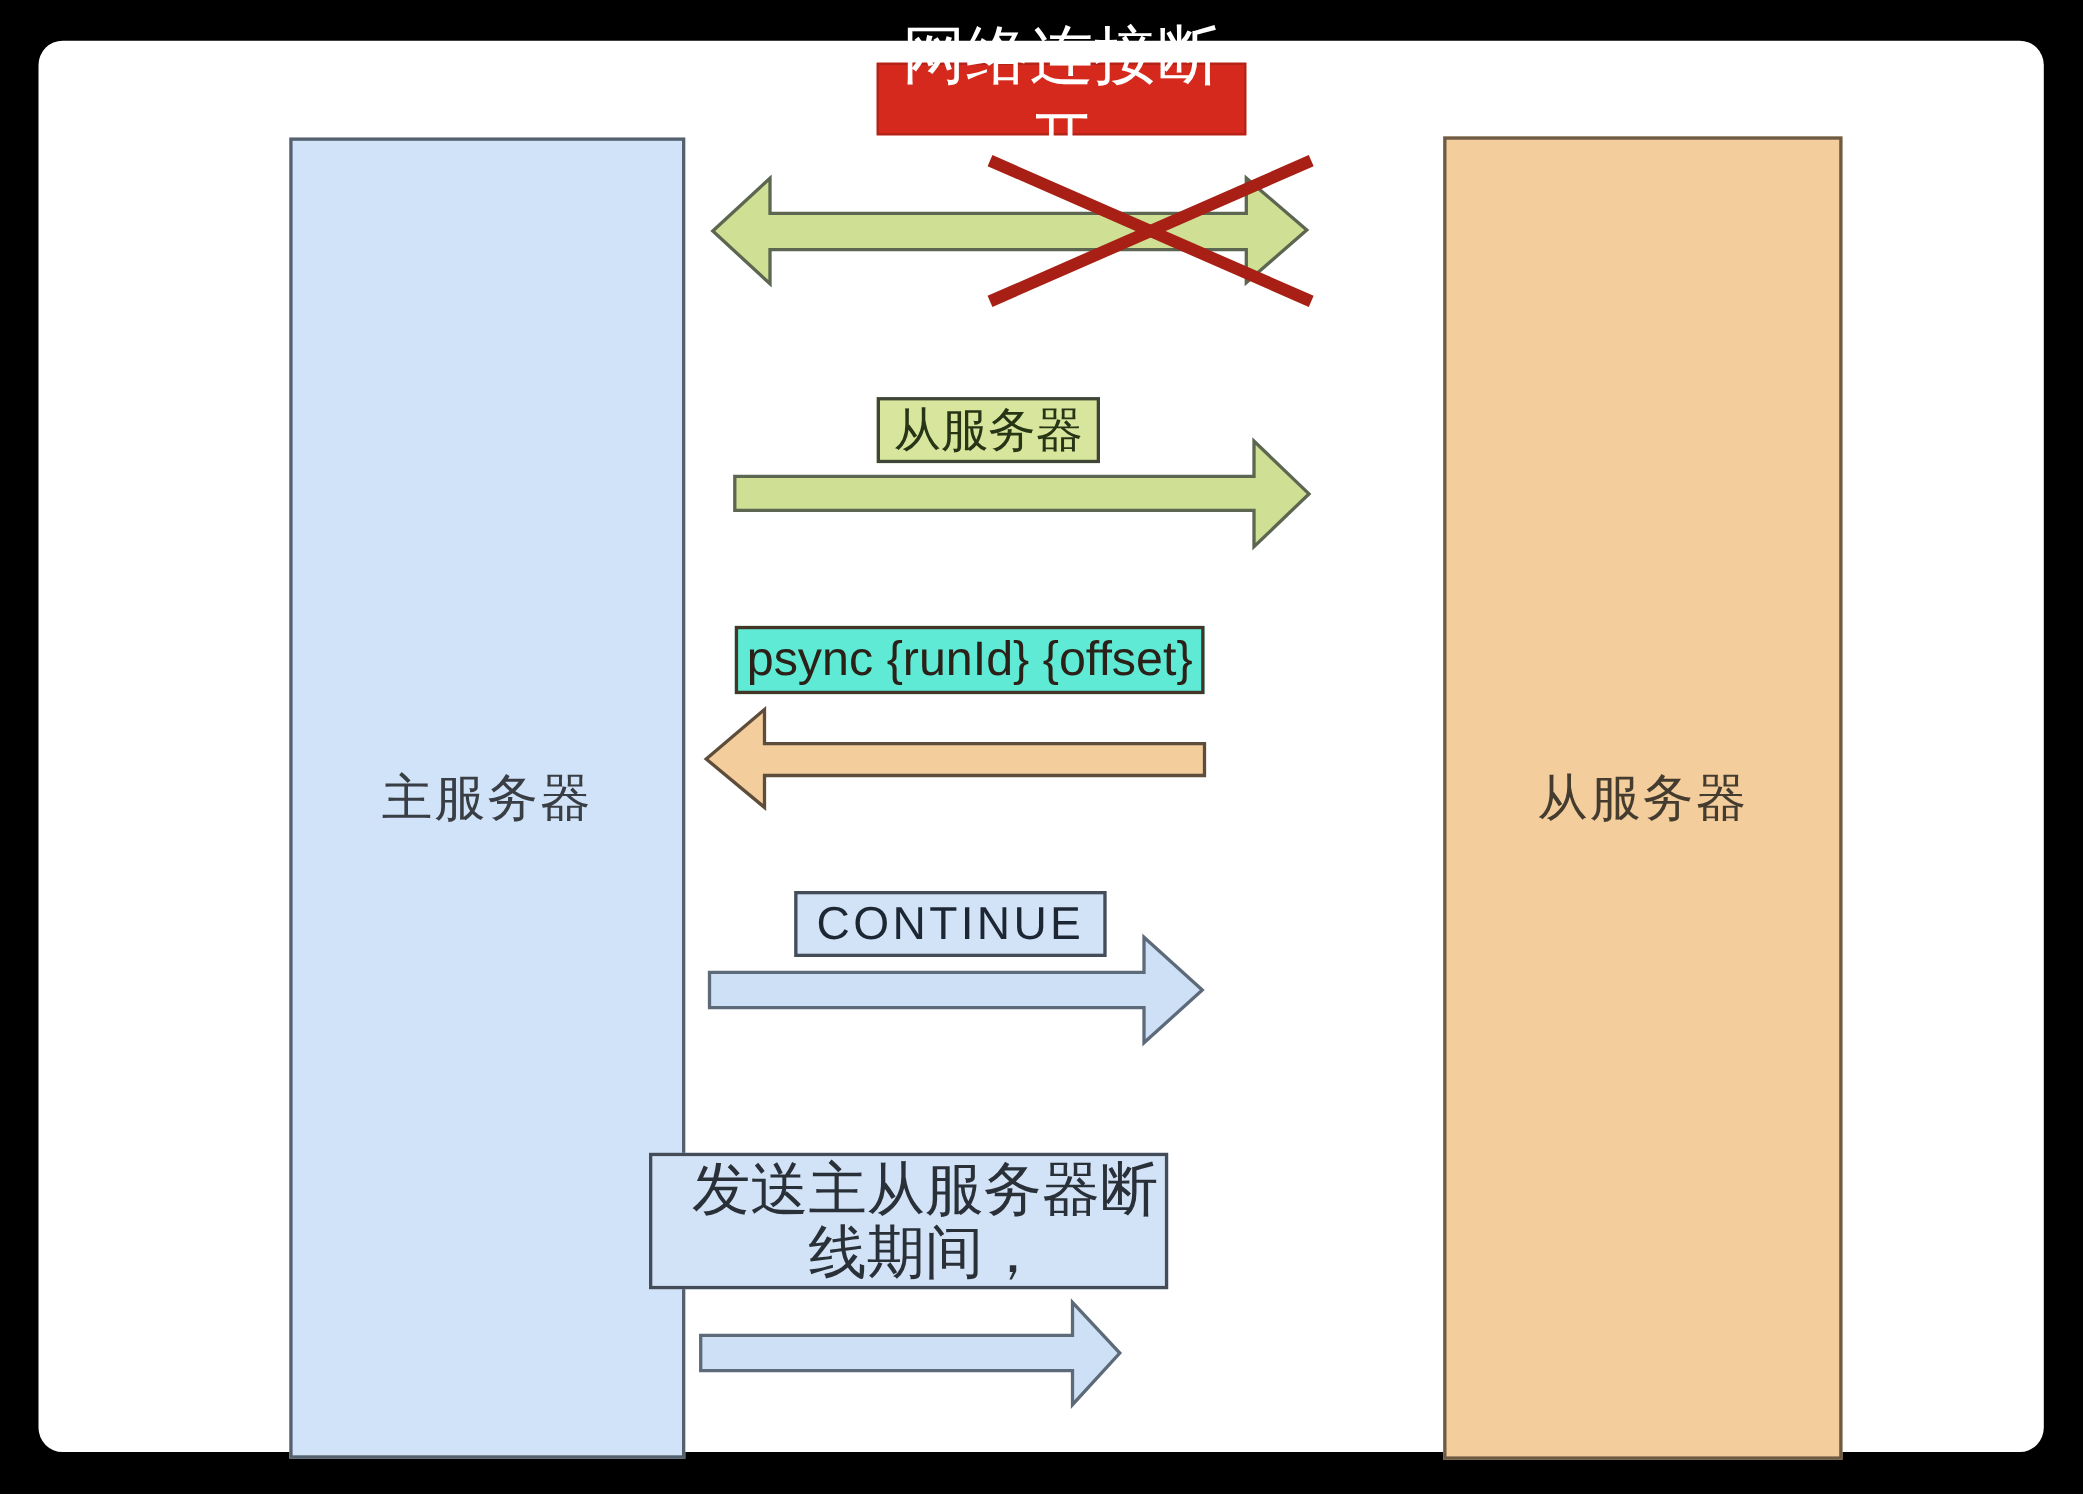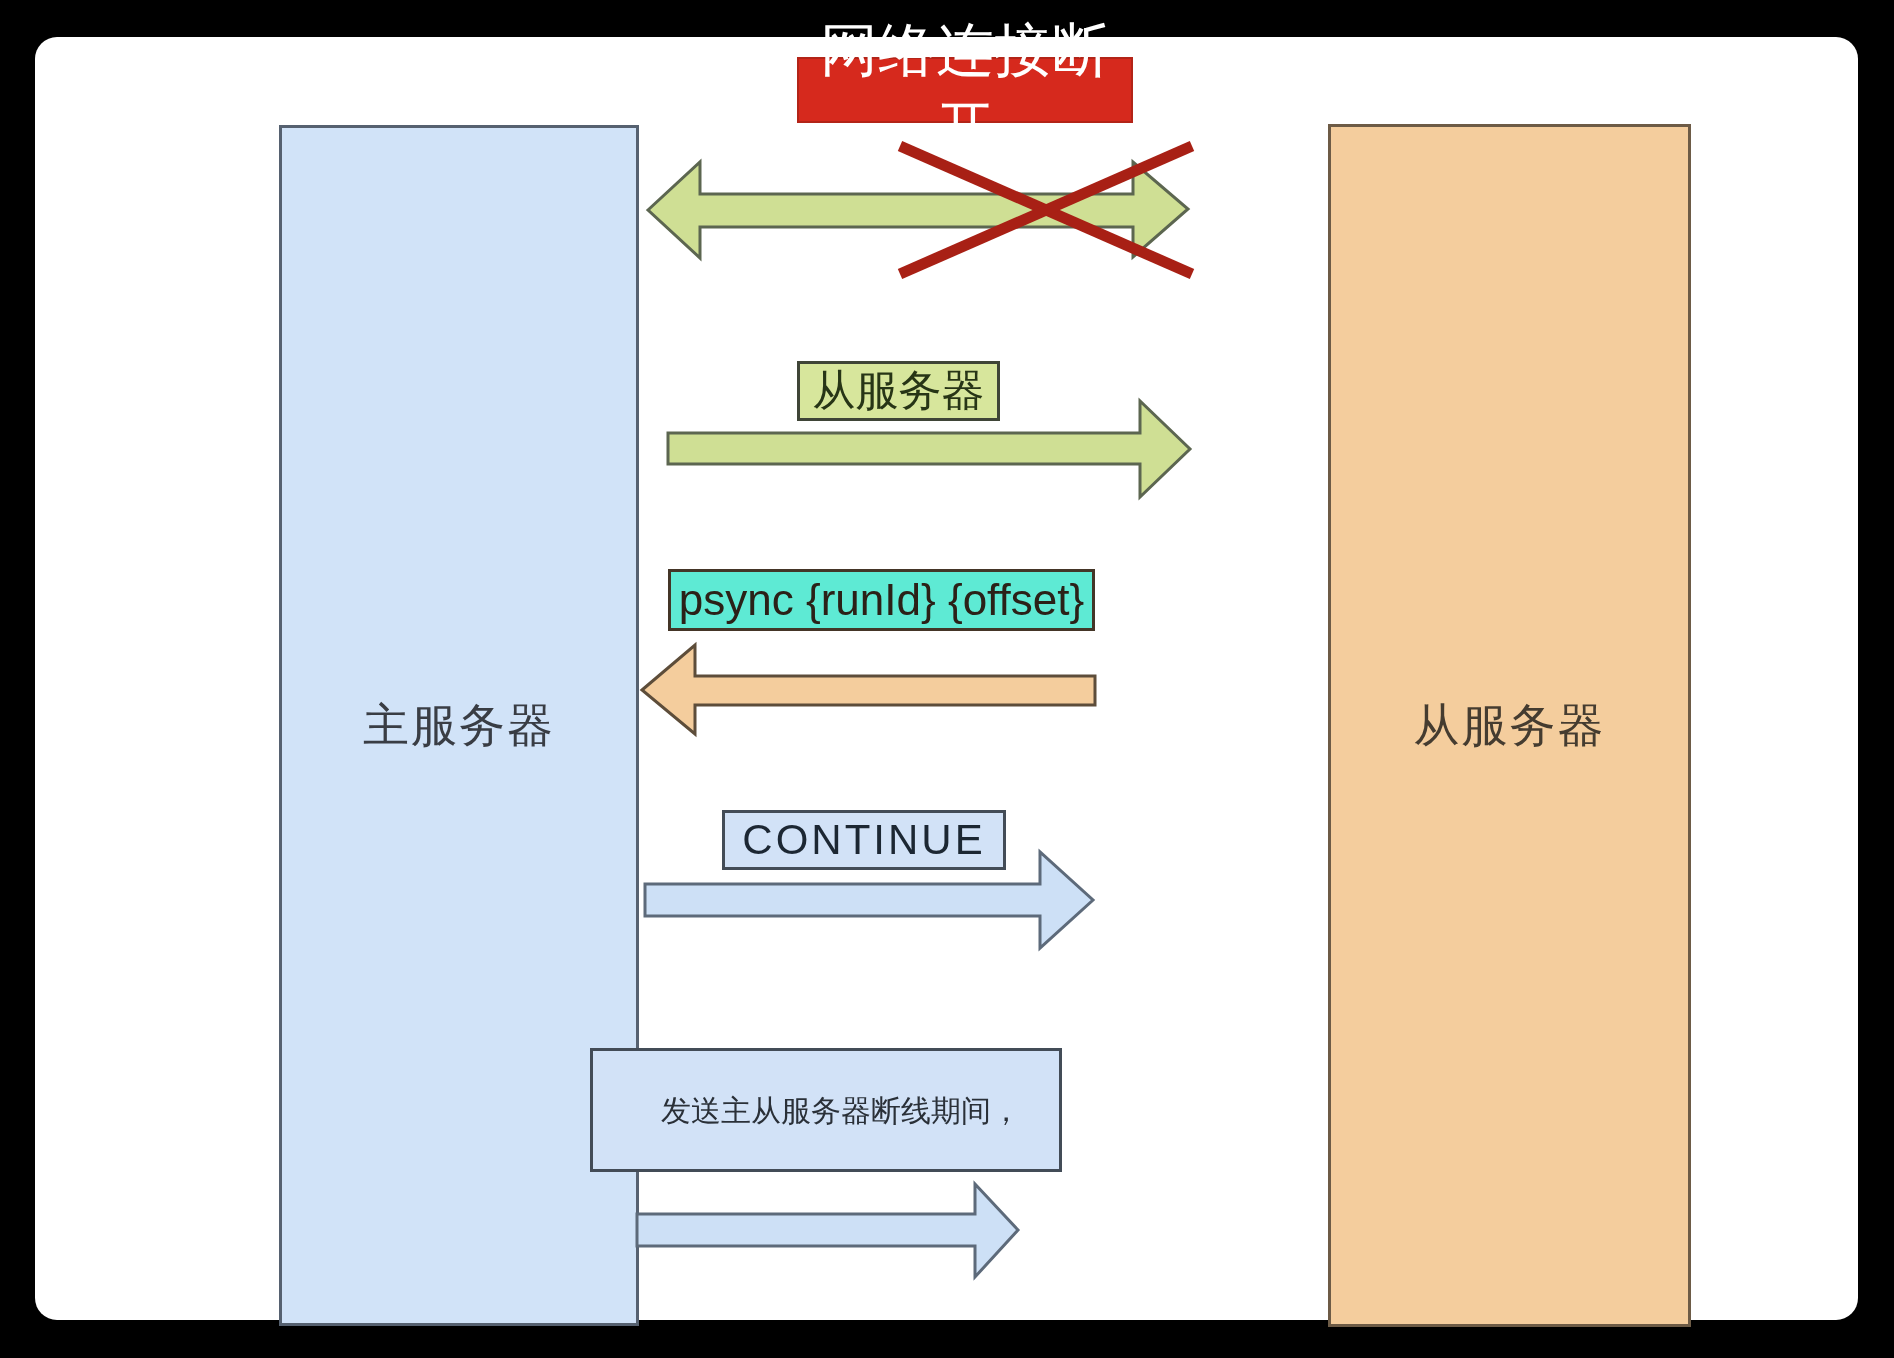--- a/index.html
+++ b/index.html
@@ -26,21 +26,20 @@
     background: #ffffff;
     border-radius: 22px;
   }
   .abs { position: absolute; box-sizing: border-box; }
   .server {
     display: flex;
     align-items: center;
     justify-content: center;
     border-style: solid;
     border-width: 3px;
-    margin-left: 16px;
   }
   .server-label {
     font-size: 46px;
     letter-spacing: 2px;
   }
   .master { left: 228px; top: 88px; width: 360px; height: 1201px; }
   .master .server-label { color: #393d44; }
   .slave { left: 1277px; top: 87px; width: 363px; height: 1203px; }
   .slave .server-label { color: #453c30; font-family: Liberation Serif, serif; }
 
@@ -76,21 +75,21 @@
     color: #2b2118;
   }
   .label-continue {
     left: 722px; top: 810px; width: 284px; height: 60px;
     font-size: 42px;
     letter-spacing: 3px;
     color: #1c2733;
   }
   .label-send {
     left: 590px; top: 1048px; width: 472px; height: 124px;
-    font-size: 30px;
+    font-size: 53px;
     line-height: 57px;
     flex-direction: column;
     color: #2a3038;
     padding-left: 30px;
   }
 </style>
 </head>
 <body>
 
 <div class="stage">

